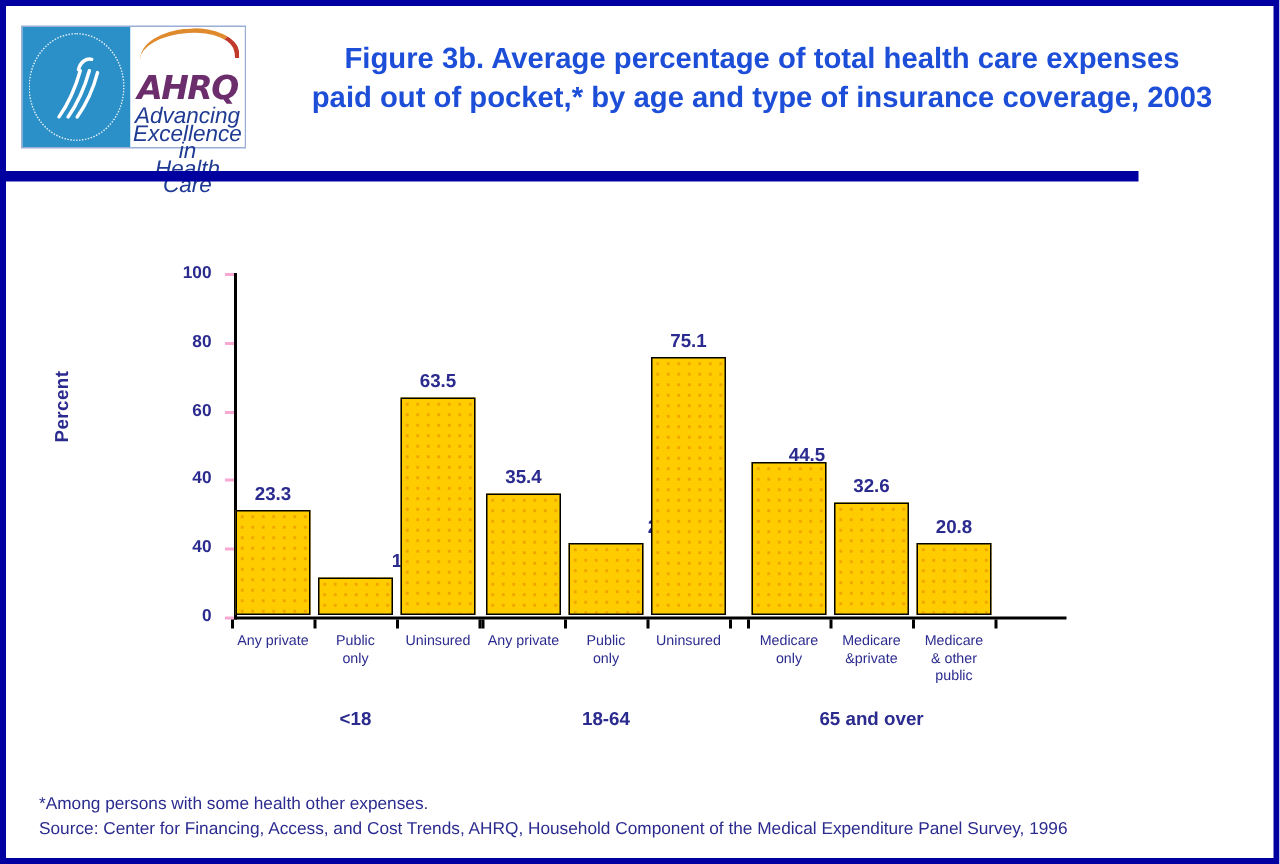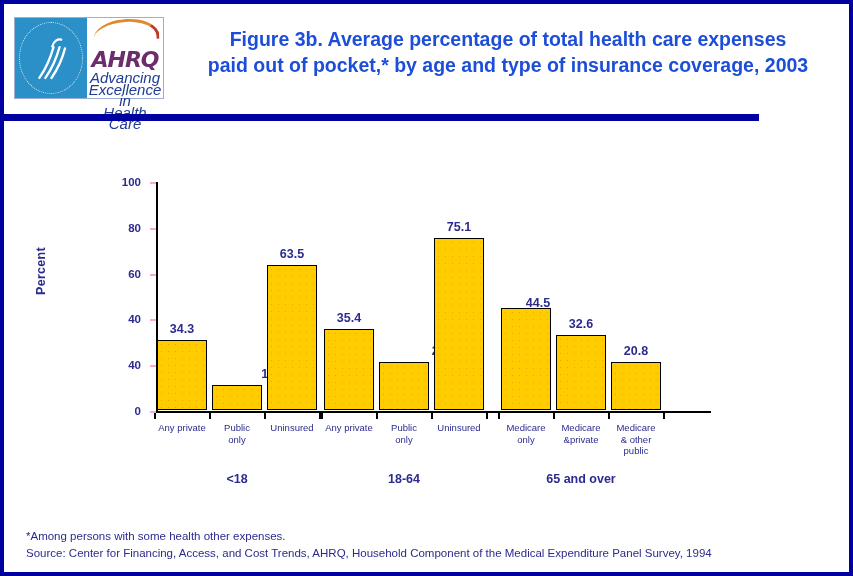--- a/index.html
+++ b/index.html
@@ -263,21 +263,21 @@
           </div>
           <div class="ytick" style="top: 45.8px;">
             <span class="ytick-label">80</span>
           </div>
           <div class="ytick" style="top: 0px;">
             <span class="ytick-label">100</span>
           </div>
         </div>
       <div id="bars">
           <div class="bar" style="left: 1px; width: 50px; height: 69.845px;"></div>
-          <div class="bar-value" style="left: 26px; top: 140.155px;">34.3</div>
+          <div class="bar-value" style="left: 26px; top: 140.155px;">23.3</div>
           <div class="bar" style="left: 56px; width: 50px; height: 25.19px;"></div>
           <div class="bar-value" style="left: 81px; top: 184.81px; margin-left: 36px;">11.0</div>
           <div class="bar" style="left: 111px; width: 50px; height: 145.415px;"></div>
           <div class="bar-value" style="left: 136px; top: 64.585px;">63.5</div>
           <div class="bar" style="left: 168px; width: 50px; height: 81.066px;"></div>
           <div class="bar-value" style="left: 193px; top: 128.934px;">35.4</div>
           <div class="bar" style="left: 223px; width: 50px; height: 48.319px;"></div>
           <div class="bar-value" style="left: 248px; top: 161.681px; margin-left: 40px;">21.1</div>
           <div class="bar" style="left: 278px; width: 50px; height: 171.979px;"></div>
           <div class="bar-value" style="left: 303px; top: 38.021px;">75.1</div>
@@ -322,16 +322,16 @@
       <div id="grouplabels">
           <div class="group-label" style="left: 81px; top: 290px;">&lt;18</div>
           <div class="group-label" style="left: 248px; top: 290px;">18-64</div>
           <div class="group-label" style="left: 425px; top: 290px;">65 and over</div>
         </div>
     </div>
   </div>
 
   <div id="notes">
     <div>*Among persons with some health other expenses.</div>
-    <div>Source: Center for Financing, Access, and Cost Trends, AHRQ, Household Component of the Medical Expenditure Panel Survey, 1994</div>
+    <div>Source: Center for Financing, Access, and Cost Trends, AHRQ, Household Component of the Medical Expenditure Panel Survey, 1996</div>
   </div>
 
 </div>
 
 </body></html>

